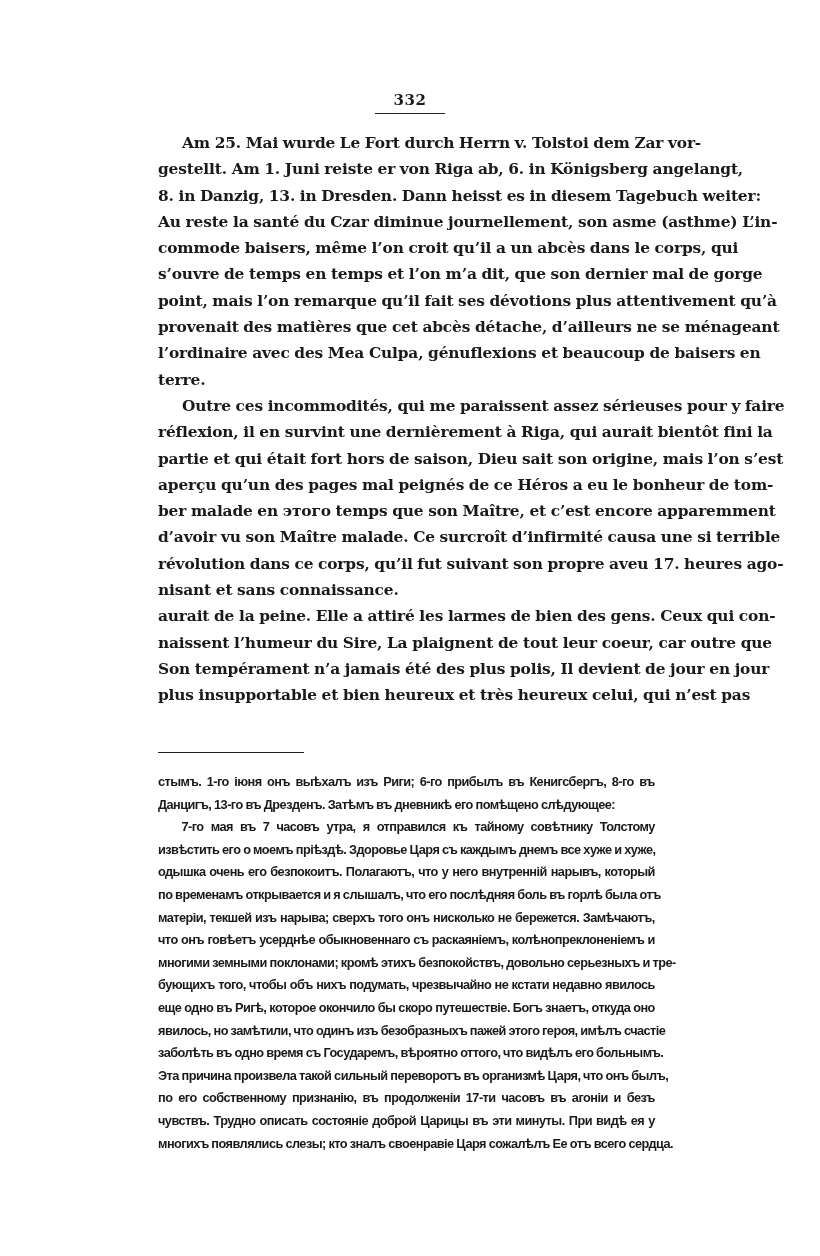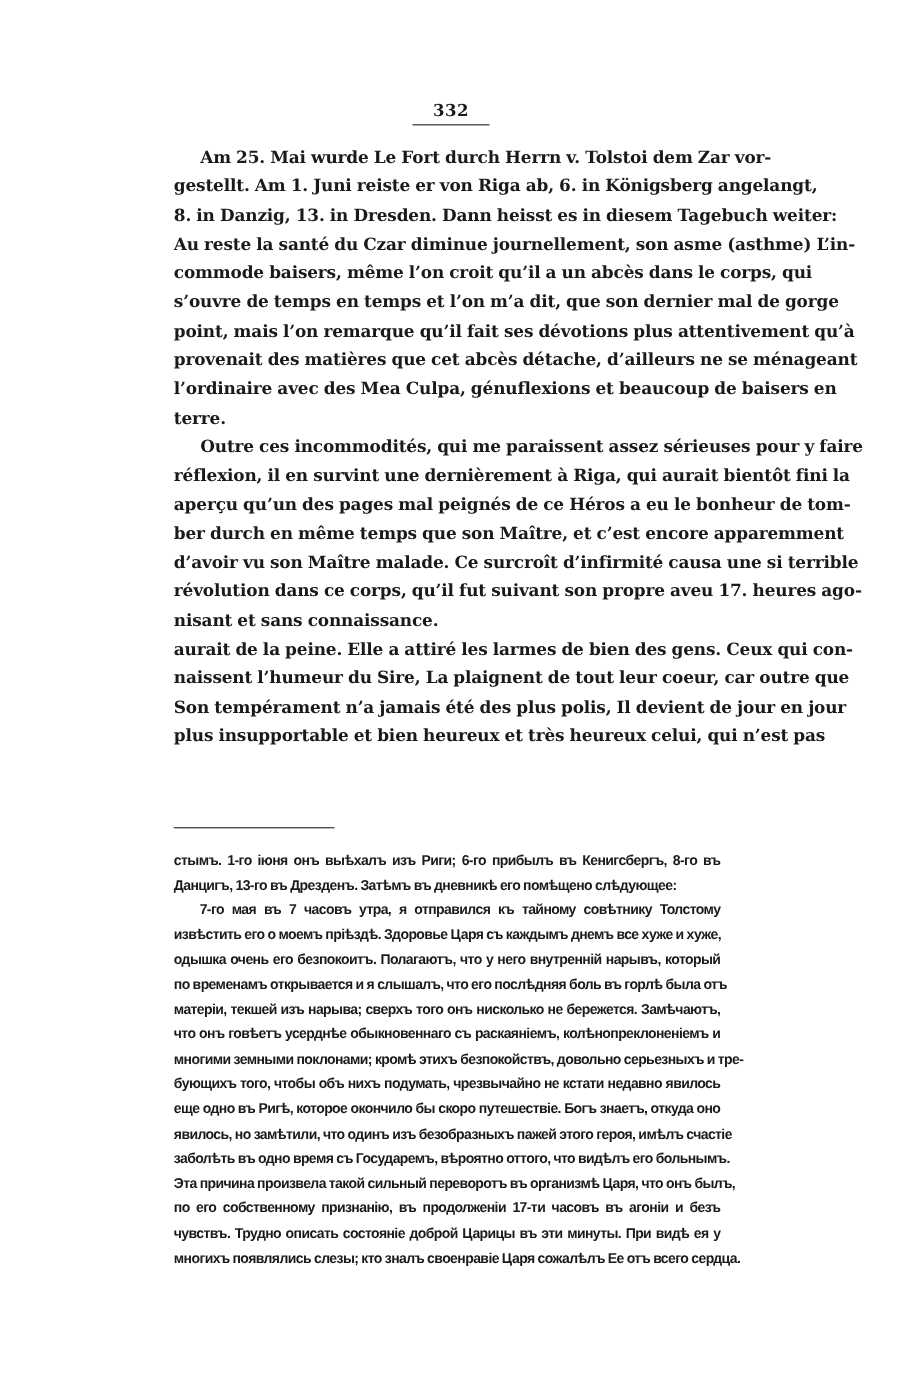--- a/index.html
+++ b/index.html
@@ -120,22 +120,23 @@
       <span class="line">s’ouvre de temps en temps et l’on m’a dit, que son dernier mal de gorge</span>
       <span class="line">point, mais l’on remarque qu’il fait ses dévotions plus attentivement qu’à</span>
       <span class="line">provenait des matières que cet abcès détache, d’ailleurs ne se ménageant</span>
       <span class="line">l’ordinaire avec des Mea Culpa, génuflexions et beaucoup de baisers en</span>
       <span class="line last">terre.</span>
     </div>
 
     <div>
       <span class="line indent">Outre ces incommodités, qui me paraissent assez sérieuses pour y faire</span>
       <span class="line">réflexion, il en survint une dernièrement à Riga, qui aurait bientôt fini la</span>
+      <span class="line">partie et qui était fort hors de saison, Dieu sait son origine, mais l’on s’est</span>
       <span class="line">aperçu qu’un des pages mal peignés de ce Héros a eu le bonheur de tom-</span>
-      <span class="line">ber durch en même temps que son Maître, et c’est encore apparemment</span>
+      <span class="line">ber malade en этого temps que son Maître, et c’est encore apparemment</span>
       <span class="line">d’avoir vu son Maître malade. Ce surcroît d’infirmité causa une si terrible</span>
       <span class="line">révolution dans ce corps, qu’il fut suivant son propre aveu 17. heures ago-</span>
       <span class="line last">nisant et sans connaissance.</span>
     </div>
 
     <div>
       <span class="line">aurait de la peine. Elle a attiré les larmes de bien des gens. Ceux qui con-</span>
       <span class="line">naissent l’humeur du Sire, La plaignent de tout leur coeur, car outre que</span>
       <span class="line">Son tempérament n’a jamais été des plus polis, Il devient de jour en jour</span>
       <span class="line">plus insupportable et bien heureux et très heureux celui, qui n’est pas</span>

